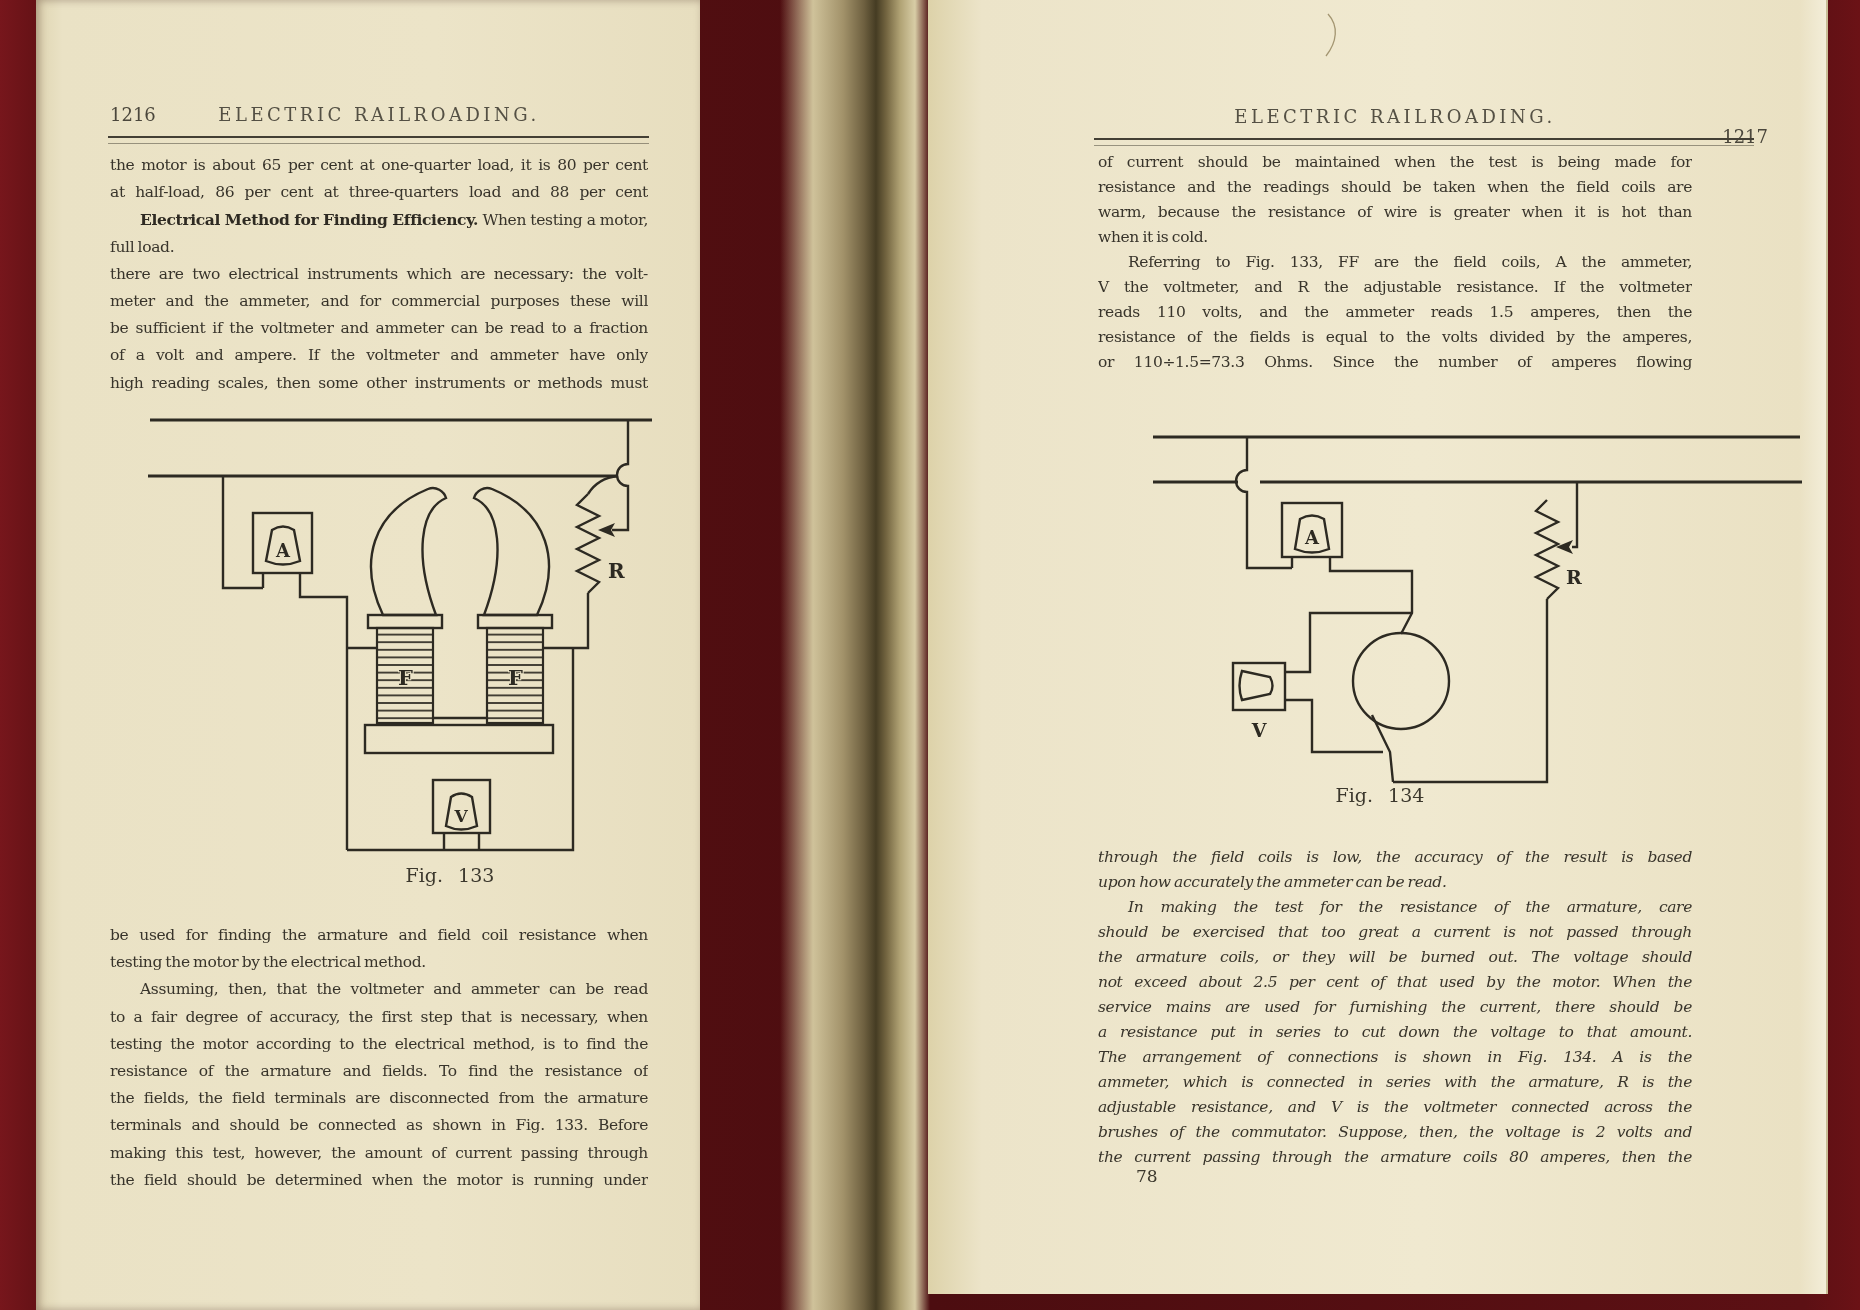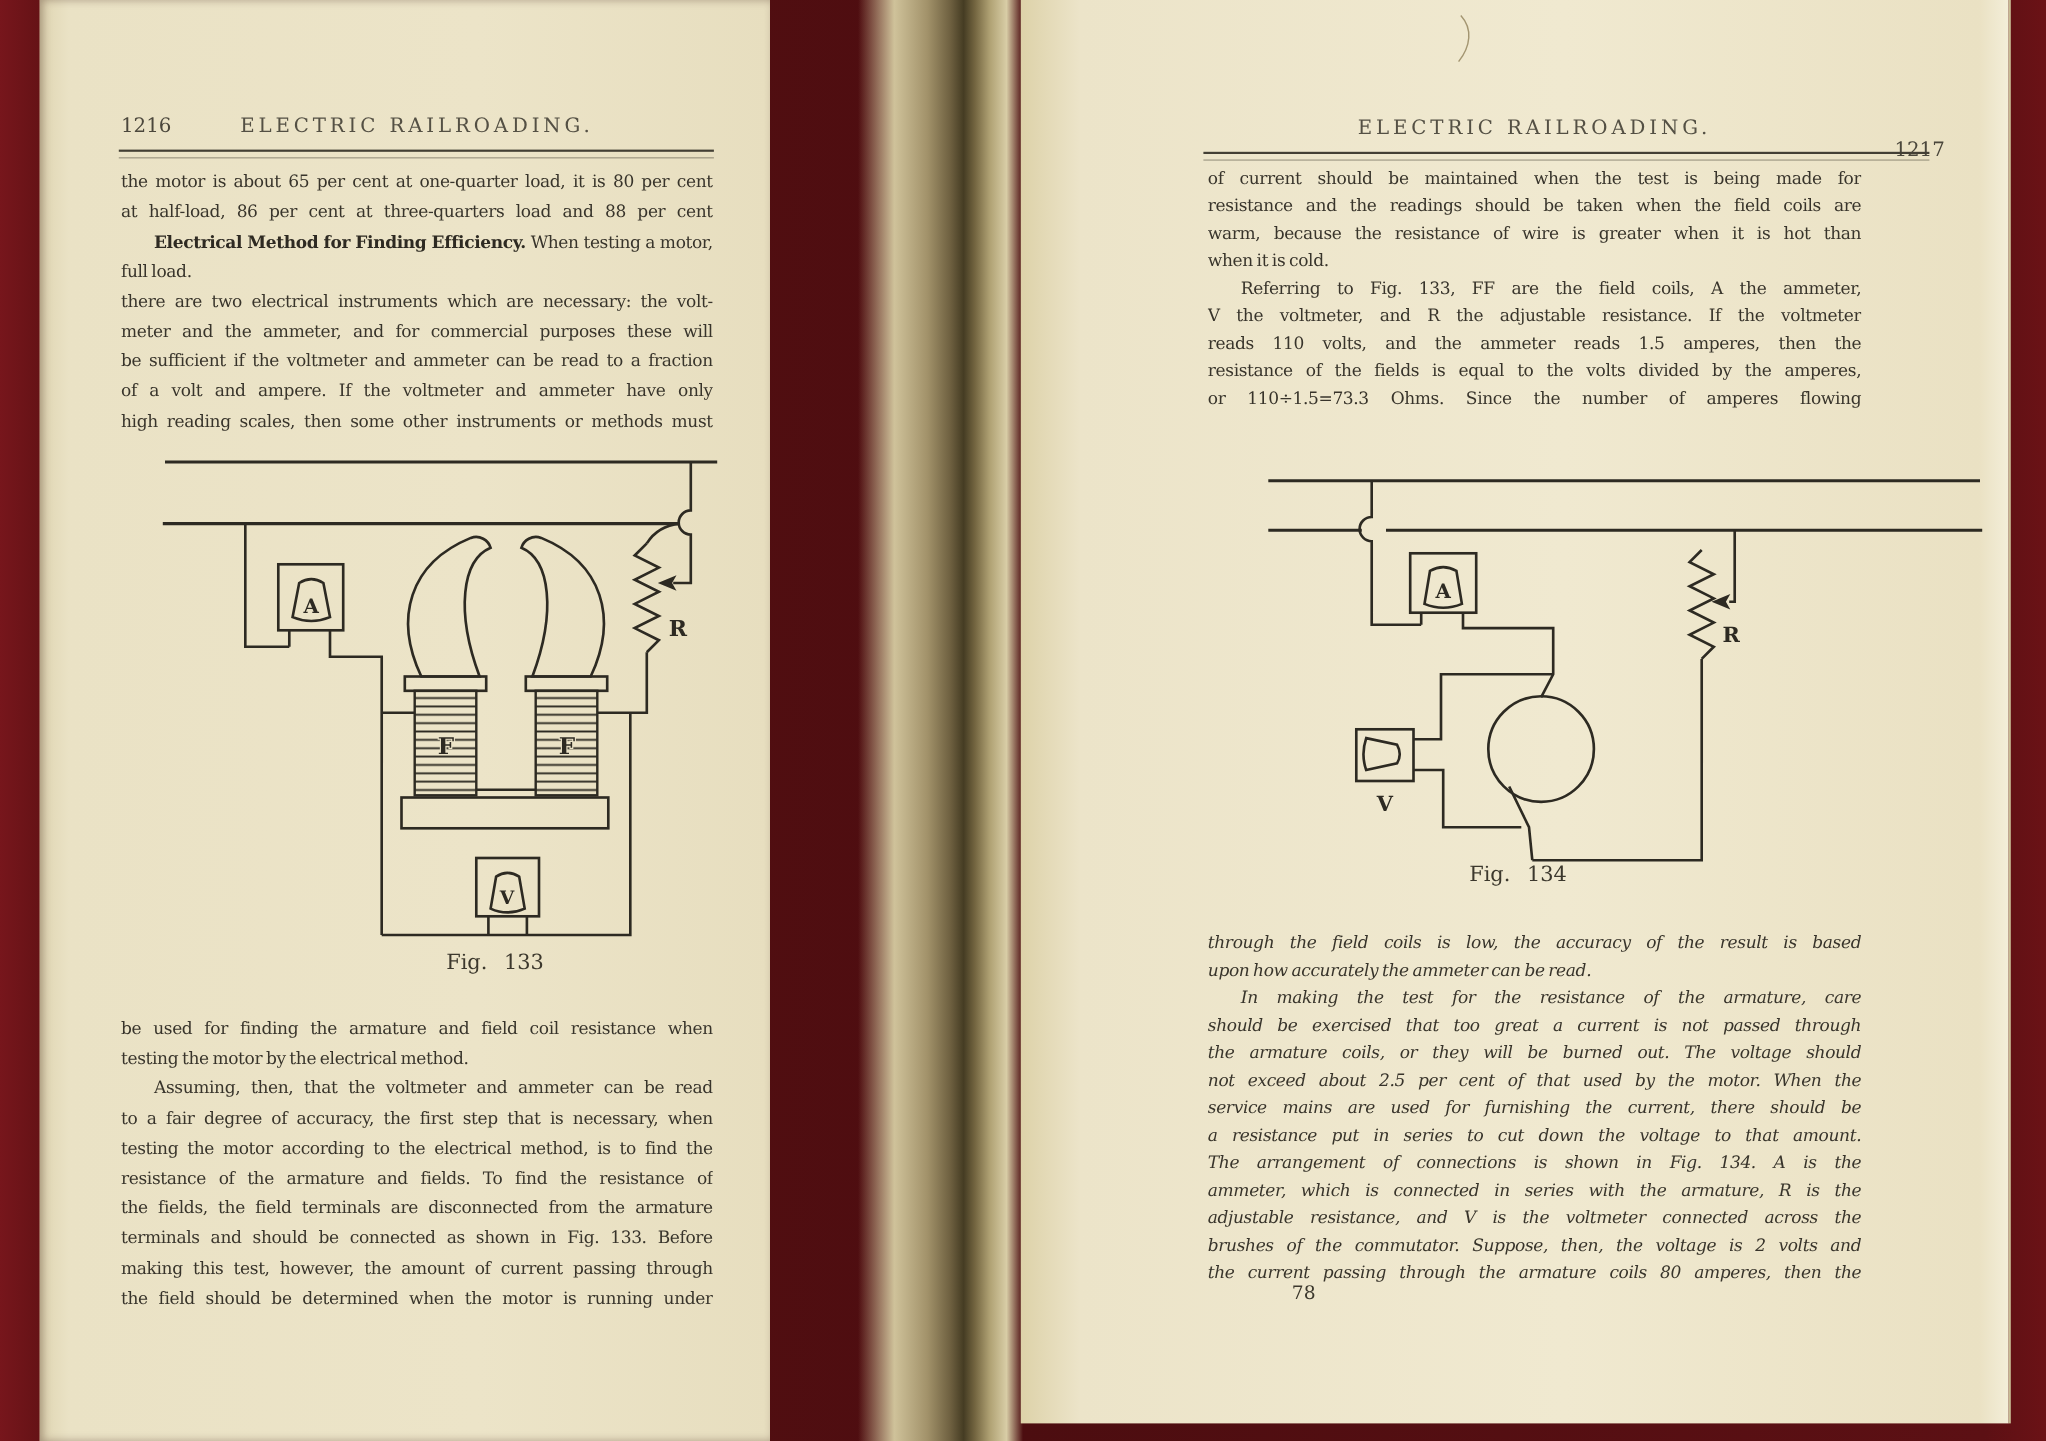--- a/index.html
+++ b/index.html
@@ -34,21 +34,21 @@
   .txtcol{position:absolute; font-size:15.5px; color:#38342b; letter-spacing:-0.35px; word-spacing:-1.2px;}
   .txtcol b{color:#2e2a22;}
   .tl{height:27.2px; line-height:27.2px; text-align:justify; overflow:hidden; white-space:normal;}
   .tl::after{content:""; display:inline-block; width:100%; height:0;}
   .tl.nj{text-align:left;} .tl.nj::after{content:none;}
   .tl.ind{text-indent:30px;}
   .rp .tl{height:25px; line-height:25px;}
   .fig-caption{
     position:absolute; text-align:center; font-size:19px; color:#3c382d; word-spacing:9px;
   }
-  .sig-mark{position:absolute; font-size:17px; color:#3c382d; text-align:right;}
+  .sig-mark{position:absolute; font-size:17px; color:#3c382d; text-align:left;}
   svg{position:absolute;}
   svg .wire{fill:none; stroke:#2d2a22; stroke-width:2.4;}
   svg .thick{fill:none; stroke:#2d2a22; stroke-width:2.8;}
   svg text{font-family:"DejaVu Serif",serif; fill:#2d2a22;}
 </style>
 </head>
 <body>
 
 <div id="stage">
 

